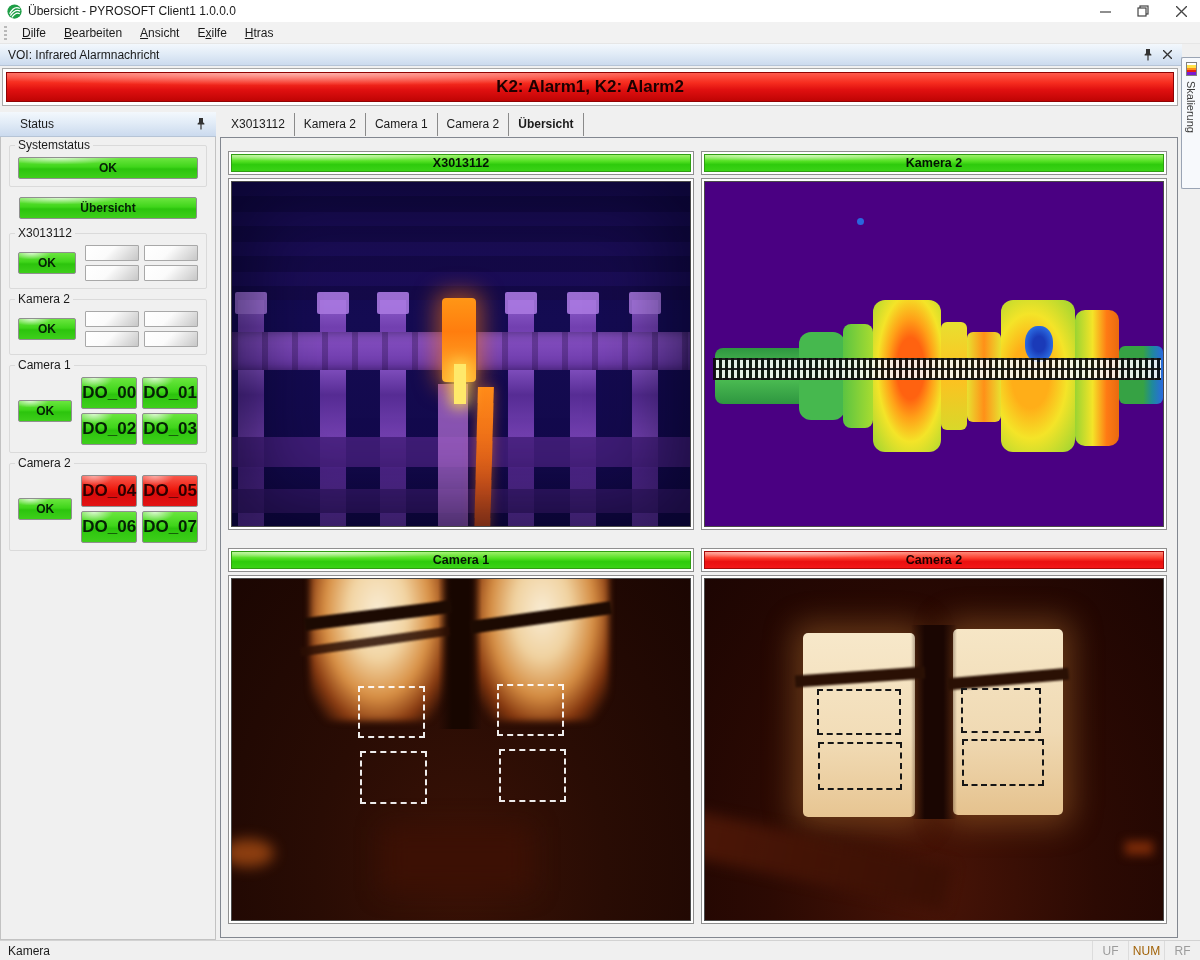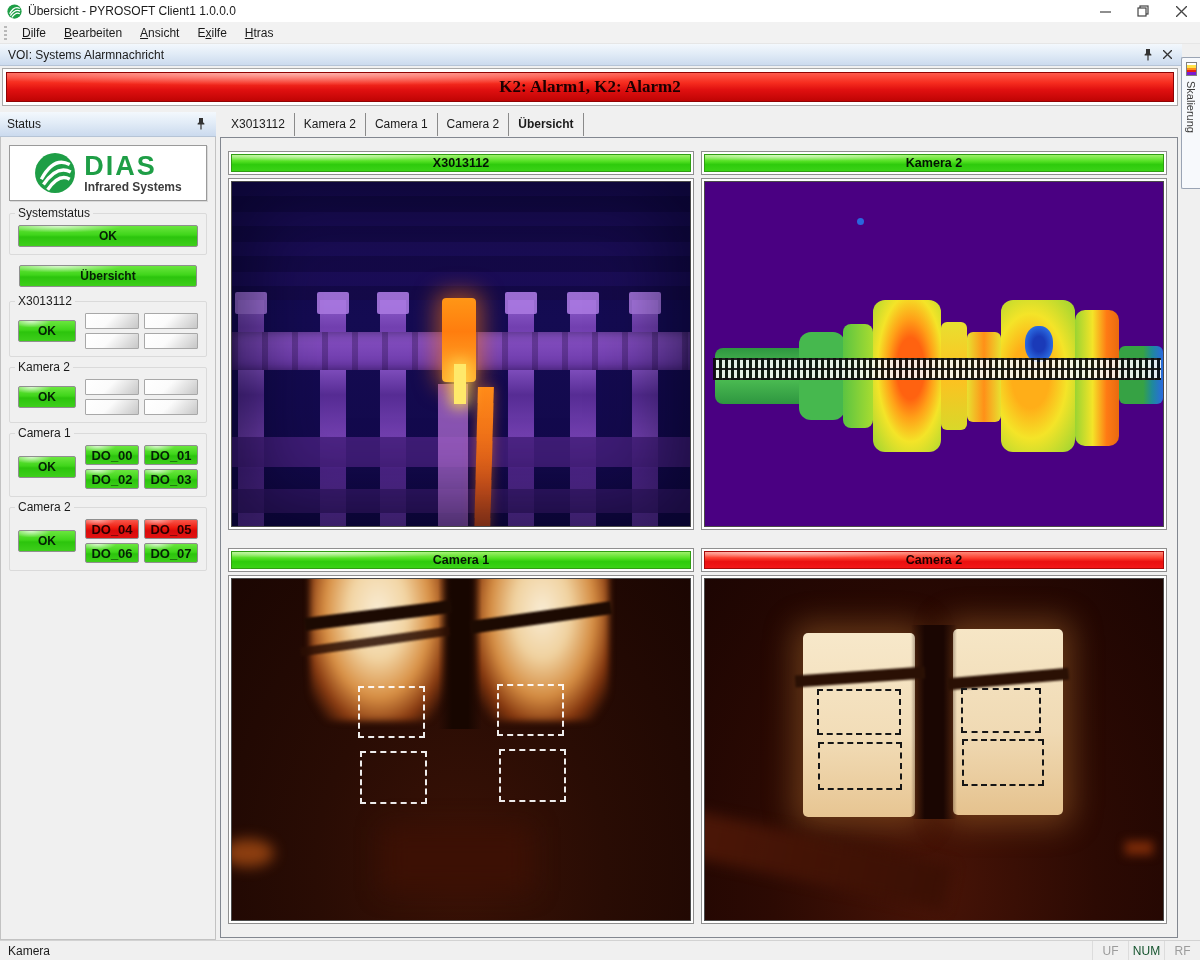--- a/index.html
+++ b/index.html
@@ -30,35 +30,35 @@
   .voi-header .hdr-title { margin-left:8px; }
   .hdr-icons { margin-left:auto; display:flex; align-items:center; gap:10px; margin-right:10px; }
   .alarm-zone { position:absolute; left:0; top:66px; width:1182px; height:44px; background:#f0f0f0; }
   .alarm-wrap { position:absolute; left:2px; top:2px; width:1176px; height:38px; background:#fff;
                 border:1px solid #a9a9a9; }
   .alarm-banner { position:absolute; left:3px; top:3px; right:3px; bottom:3px;
       background:
         radial-gradient(ellipse 55% 75% at 25% 0%, rgba(255,255,255,.55), rgba(255,255,255,0) 60%),
         linear-gradient(180deg,#ff5a4c 0%,#f62c1e 35%,#e01010 60%,#bf0404 100%);
       border:1px solid #8f0303; display:flex; align-items:center; justify-content:center;
-      font-size:17px; font-weight:bold; color:#1d0000;font-family:Liberation Serif, serif; }
+      font-size:17px; font-weight:bold; color:#1d0000; }
 
   
   .scale-tab { position:absolute; right:0; top:57px; width:19px; height:132px; background:#f7f9fc;
                border:1px solid #9aa4b4; border-right:none; border-radius:2px 0 0 2px;
                display:flex; flex-direction:column; align-items:center; padding-top:4px; gap:5px; }
   .scale-icon { width:11px; height:14px; border:1px solid #808080;
       background:linear-gradient(180deg,#ffffff 0 18%,#ffe24a 18% 38%,#ff8c1a 38% 58%,#e82010 58% 78%,#7a1ad0 78% 100%); }
   .scale-label { writing-mode:vertical-rl; font-size:11px; color:#3a3a3a; }
 
   
   .sidebar { position:absolute; left:0; top:112px; width:216px; height:828px; }
   .side-header { height:25px; background:linear-gradient(180deg,#f3f8fd 0%,#e2ecf7 45%,#cbdaee 100%);
                  border-bottom:1px solid #b6c4d6; display:flex; align-items:center; font-size:12px; }
-  .side-header .hdr-title { margin-left:7px; }
+  .side-header .hdr-title { margin-left:20px; }
   .side-body { height:803px; background:#f0f0f0; border:1px solid #c2c2c2; border-top:none; padding:8px 6px; }
 
   .logo-box { background:#fff; border:1px solid #9a9a9a; box-shadow:1px 1px 0 #d8d8d8;
               height:56px; margin:0 2px 12px; display:flex; align-items:center; justify-content:center; gap:8px; }
   .dias-text { display:flex; flex-direction:column; line-height:1; }
   .dias-brand { color:#1e9e46; font-weight:bold; font-size:27px; letter-spacing:2px; }
   .dias-sub { color:#3c3c3c; font-weight:bold; font-size:12px; margin-top:1px; }
 
   .group { position:relative; margin:0 2px 10px; border:1px solid #dadada; border-radius:2px; padding:11px 8px 7px; }
   .group-label { position:absolute; top:-8px; left:5px; background:#f0f0f0; padding:0 3px; font-size:12px; }
@@ -68,21 +68,21 @@
         linear-gradient(180deg,#6ae63e 0%,#3fd51a 45%,#2cc40d 55%,#3ecf1b 100%);
       border:1px solid #8f8f8f; border-radius:2px; font-weight:bold; font-size:12px; color:#052005;
       display:flex; align-items:center; justify-content:center; }
   .ok-big { height:22px; width:100%; }
   .overview-btn { height:22px; margin:2px 12px 14px; }
   .group-row { display:flex; gap:9px; align-items:center; }
   .ok-small { width:58px; height:22px; }
   .ind-grid { flex:1; display:grid; grid-template-columns:1fr 1fr; gap:4px 5px; }
   .ind { height:16px; border:1px solid #a8a8a8; border-radius:1px;
          background:linear-gradient(135deg,#ffffff 0%,#fbfbfb 45%,#c7c7c7 100%); }
-  .do { height:20px; font-size:13px; }
+  .do { height:32px; font-size:17px; }
   .do.red { background:
         radial-gradient(ellipse 65% 60% at 22% 0%, rgba(255,255,255,.5), rgba(255,255,255,0) 55%),
         linear-gradient(180deg,#f8574a 0%,#ee1a0e 45%,#d80b0b 60%,#e21212 100%); color:#2a0000; }
 
   
   .tabs { position:absolute; left:222px; top:112px; height:25px; display:flex; align-items:center; font-size:12px; }
   .tab { padding:4px 9px 5px; border-right:1px solid #8a8a8a; line-height:1.2; }
   .tab.tab-active { font-weight:bold; }
 
   
@@ -188,21 +188,21 @@
              transform:rotate(12deg); filter:blur(7px); opacity:.85; }
   .t4-spark { left:420px; top:262px; width:28px; height:14px; background:#7a2a08; filter:blur(5px); }
 
   
   .statusbar { position:absolute; left:0; bottom:0; width:1200px; height:20px; background:#f0f0f0;
                border-top:1px solid #d2d2d2; display:flex; align-items:center; font-size:12px; }
   .status-left { margin-left:8px; }
   .status-right { margin-left:auto; display:flex; height:100%; }
   .kbd { width:36px; display:flex; align-items:center; justify-content:center;
          border-left:1px solid #dcdcdc; color:#9c9c9c; }
-  .kbd.on { color:#14532d; }
+  .kbd.on { color:#a16207; }
 </style>
 </head>
 <body>
 
 <div class="titlebar">
   <svg class="app-icon" viewBox="0 0 40 40">
     <circle cx="20" cy="20" r="19" fill="#1e9e46"></circle>
     <path d="M7 26 Q19 4 34 12" stroke="#fff" fill="none" stroke-width="3.4"></path>
     <path d="M9 31 Q22 12 35 19" stroke="#fff" fill="none" stroke-width="3.4"></path>
     <path d="M13 36 Q24 20 34 26" stroke="#fff" fill="none" stroke-width="3.4"></path>
@@ -232,21 +232,21 @@
 <div class="menubar">
   <div class="menu-grip"></div>
   <div class="menu-item"><span></span><u>D</u><span>ilfe</span></div>
   <div class="menu-item"><span></span><u>B</u><span>earbeiten</span></div>
   <div class="menu-item"><span></span><u>A</u><span>nsicht</span></div>
   <div class="menu-item"><span>E</span><u>x</u><span>ilfe</span></div>
   <div class="menu-item"><span></span><u>H</u><span>tras</span></div>
 </div>
 
 <div class="voi-header">
-  <span class="hdr-title">VOI: Systems Alarmnachricht</span>
+  <span class="hdr-title">VOI: Infrared Alarmnachricht</span>
   <div class="hdr-icons">
     <svg width="10" height="12" viewBox="0 0 10 12">
       <path d="M3 0h4v4.2l1.4 1.2v1.1H5.6V11l-.6 1-.6-1V6.5H1.6V5.4L3 4.2z" fill="#333"></path>
       </svg>
     <svg width="9" height="9" stroke="#333" stroke-width="1.3">
       <line x1="0" y1="0" x2="9" y2="9"></line>
         <line x1="9" y1="0" x2="0" y2="9"></line>
       </svg>
   </div>
 </div>
@@ -267,32 +267,20 @@
   <div class="side-header">
     <span class="hdr-title">Status</span>
     <div class="hdr-icons">
       <svg width="10" height="12" viewBox="0 0 10 12">
         <path d="M3 0h4v4.2l1.4 1.2v1.1H5.6V11l-.6 1-.6-1V6.5H1.6V5.4L3 4.2z" fill="#333"></path>
         </svg>
     </div>
   </div>
   <div class="side-body">
 
-    <div class="logo-box">
-      <svg width="42" height="42" viewBox="0 0 40 40">
-        <circle cx="20" cy="20" r="19" fill="#1e9e46"></circle>
-        <path d="M7 26 Q19 4 34 12" stroke="#fff" fill="none" stroke-width="3.2"></path>
-        <path d="M9 31 Q22 12 35 19" stroke="#fff" fill="none" stroke-width="3.2"></path>
-        <path d="M13 36 Q24 20 34 26" stroke="#fff" fill="none" stroke-width="3.2"></path>
-      </svg>
-      <div class="dias-text">
-        <span class="dias-brand">DIAS</span>
-        <span class="dias-sub">Infrared Systems</span>
-      </div>
-    </div>
 
     <div class="group">
       <span class="group-label">Systemstatus</span>
       <div class="btn-glossy-green ok-big">OK</div>
     </div>
 
     <div class="btn-glossy-green overview-btn">Übersicht</div>
 
     <div class="group">
       <span class="group-label">X3013112</span>

